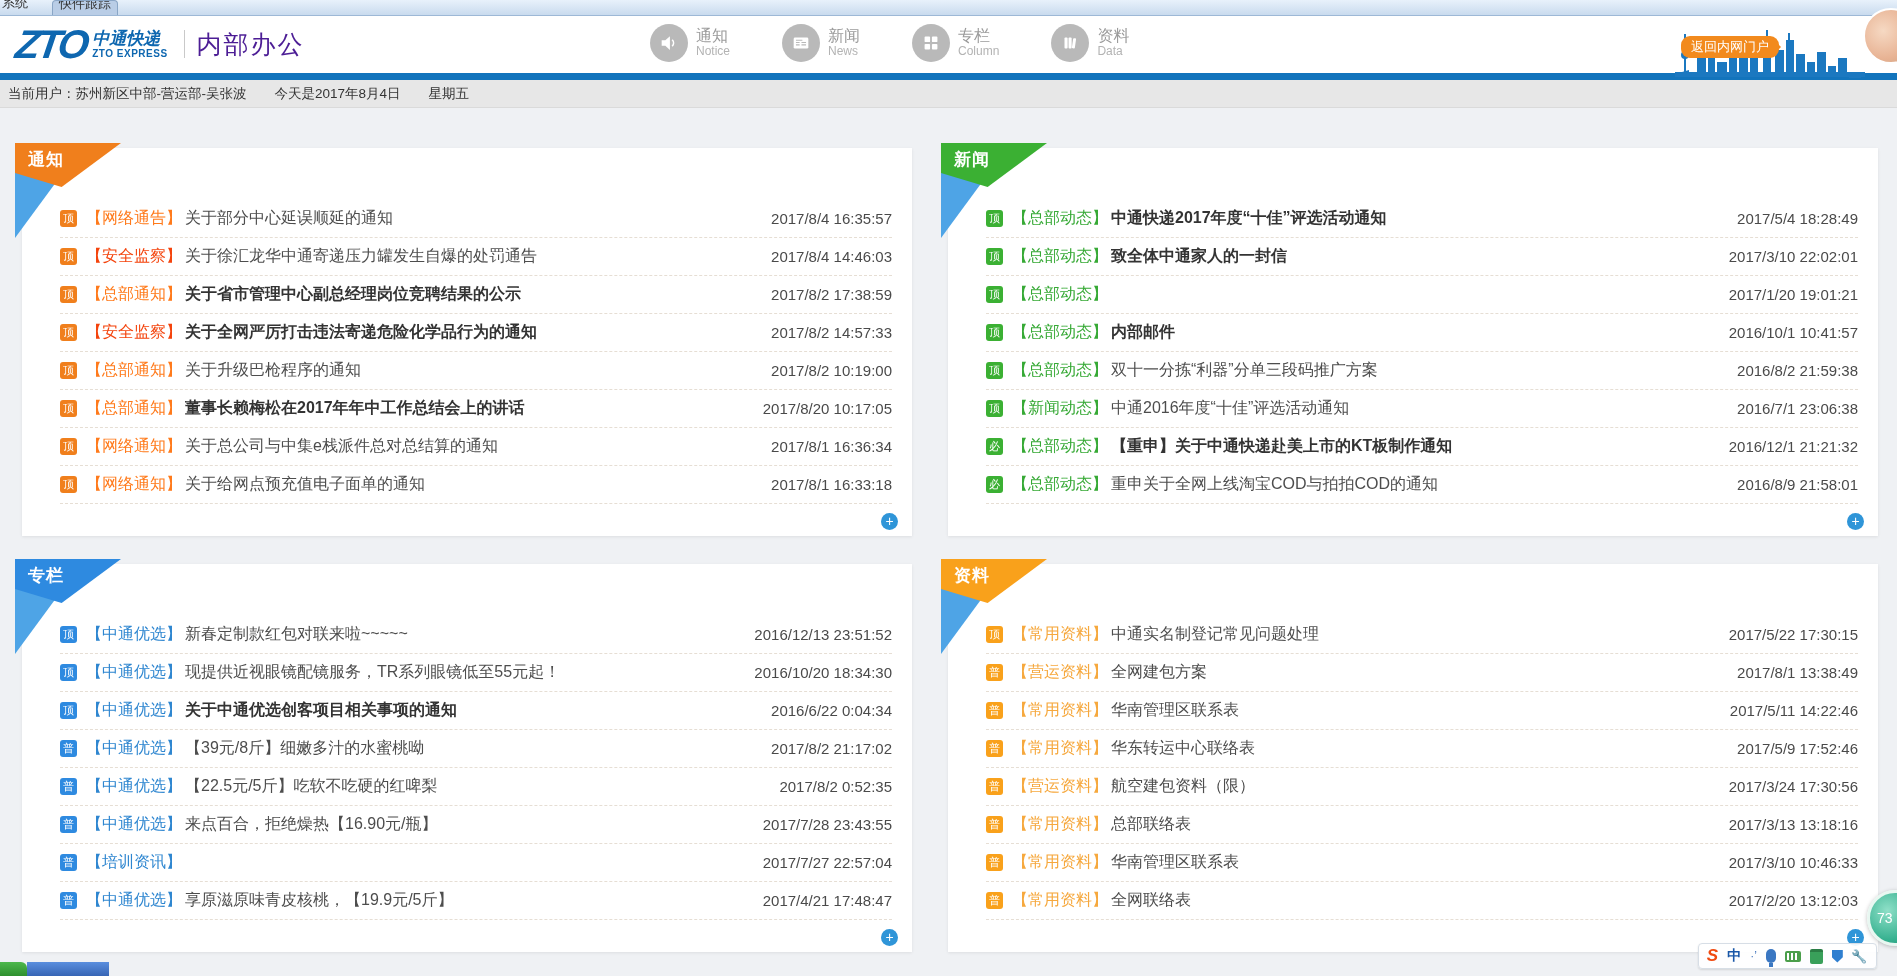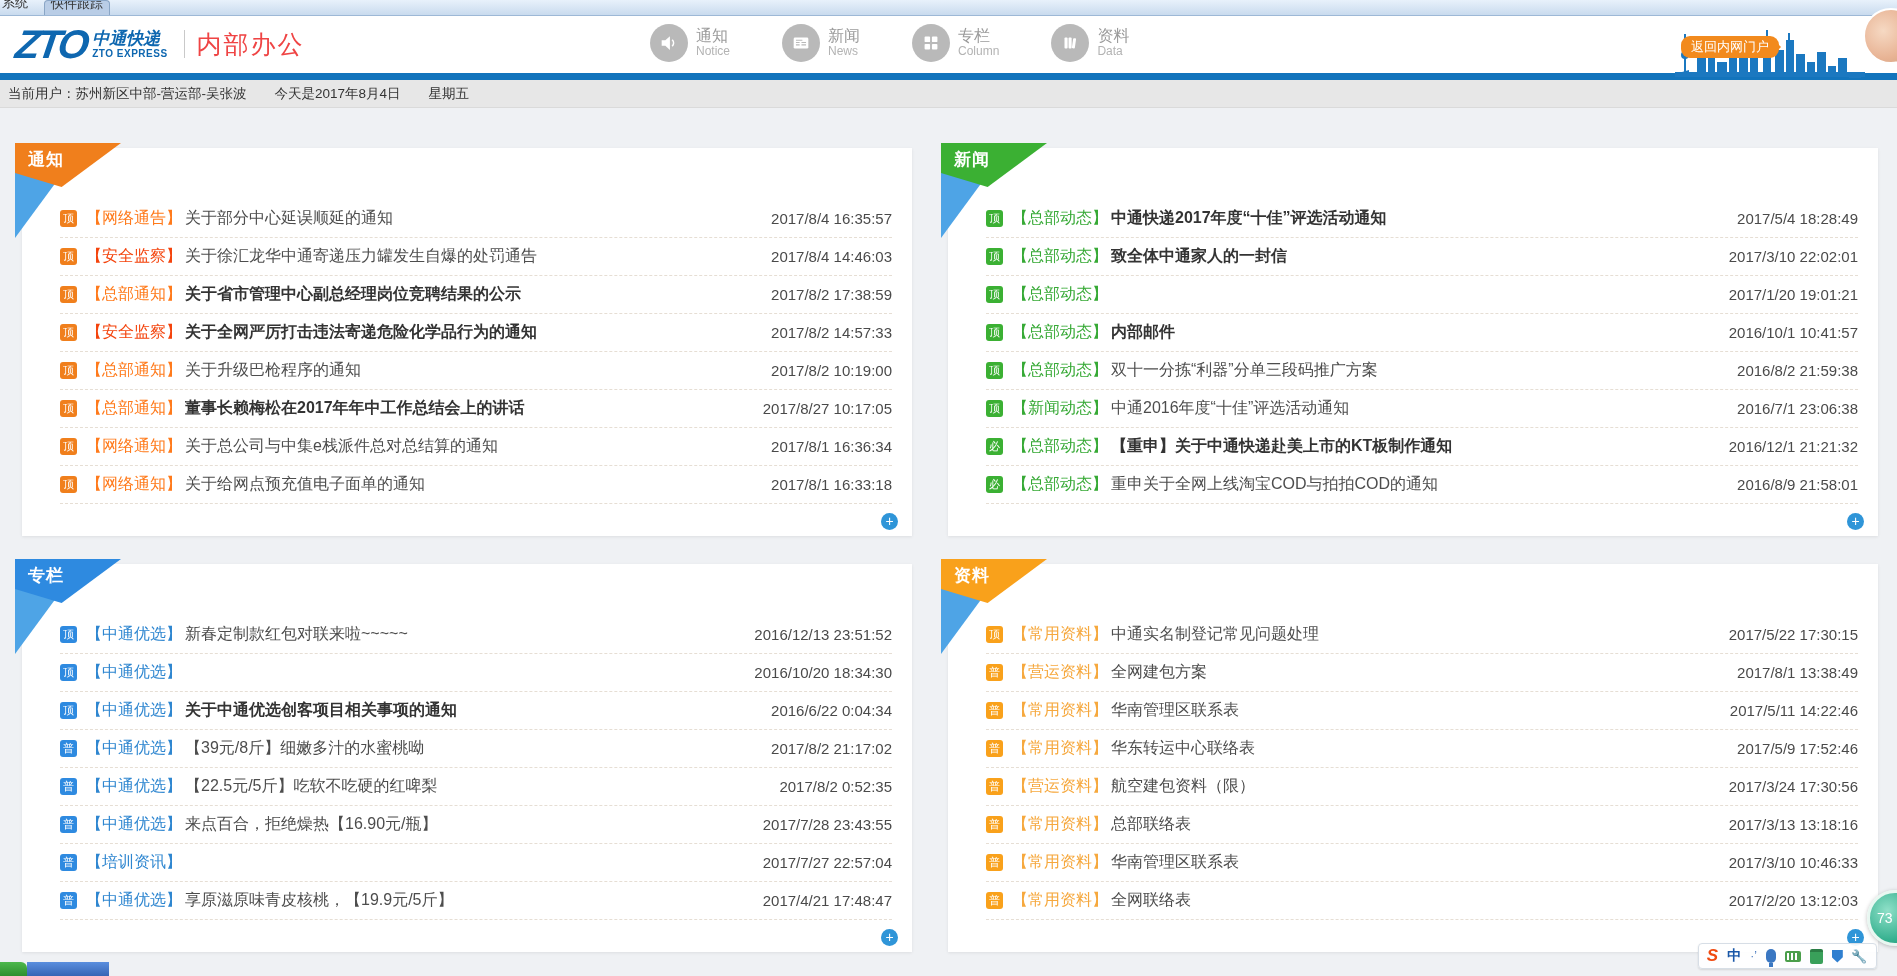--- a/index.html
+++ b/index.html
@@ -12,38 +12,38 @@
   
   .tabstrip{
     height:15px;width:100%;overflow:hidden;position:relative;
     background:linear-gradient(#e8f1fb,#c9dbee);
     border-bottom:1px solid #9db8d6;
   }
   .tabstrip .tab1{
     position:absolute;left:2px;top:-7px;font-size:13px;color:#333;line-height:20px;
   }
   .tabstrip .tab2{
-    position:absolute;left:44px;top:0;height:15px;width:64px;
+    position:absolute;left:52px;top:0;height:15px;width:64px;
     background:#b9cde6;border:1px solid #8aa6c6;border-bottom:none;
     border-radius:4px 4px 0 0;overflow:hidden;
   }
   .tabstrip .tab2 span{display:block;margin-top:-7px;font-size:13px;color:#333;line-height:20px;text-align:center;}
   
   .header{height:57px;background:#fff;position:relative;}
   .logo-wrap{position:absolute;left:16px;top:8px;display:flex;align-items:center;}
   .zto-mark{
     font-size:40px;font-weight:bold;font-style:italic;color:#0e67b0;
     letter-spacing:-3px;transform:skew(-8deg);line-height:40px;
   }
   .zto-stack{margin-left:6px;line-height:1;}
   .zto-cn{font-size:17px;font-weight:bold;color:#0e67b0;font-style:italic;}
   .zto-en{font-size:10px;color:#0e67b0;font-weight:bold;letter-spacing:.5px;margin-top:2px;}
   .page-title{display:flex;align-items:center;margin-left:16px;}
   .page-title .sep{width:1px;height:28px;background:#c9c9c9;margin-right:12px;}
-  .page-title .t{font-size:25px;color:#ef4444;letter-spacing:2px;}
+  .page-title .t{font-size:25px;color:#4c1d95;letter-spacing:2px;}
   
   .hnav{position:absolute;left:650px;top:8px;display:flex;gap:52px;}
   .hnav-item{display:flex;align-items:center;cursor:pointer;}
   .hnav-ic{width:38px;height:38px;border-radius:50%;background:#b9b9b9;display:flex;align-items:center;justify-content:center;flex:none;}
   .hnav-tx{margin-left:8px;line-height:1.15;}
   .hnav-cn{font-size:16px;color:#9b9b9b;}
   .hnav-en{font-size:12px;color:#b3b3b3;}
   
   .skyline{position:absolute;right:32px;top:12px;width:190px;height:52px;}
   .return-btn{
@@ -281,21 +281,21 @@
         <li>
           <span class="badge" style="background: rgb(240, 127, 28);">顶</span>
           <a class="tag" style="color: rgb(255, 122, 27);">【总部通知】</a>
           <a class="title">关于升级巴枪程序的通知</a>
           <span class="time">2017/8/2 10:19:00</span>
         </li>
         <li>
           <span class="badge" style="background: rgb(240, 127, 28);">顶</span>
           <a class="tag" style="color: rgb(255, 122, 27);">【总部通知】</a>
           <a class="title bold">董事长赖梅松在2017年年中工作总结会上的讲话</a>
-          <span class="time">2017/8/27 10:17:05</span>
+          <span class="time">2017/8/20 10:17:05</span>
         </li>
         <li>
           <span class="badge" style="background: rgb(240, 127, 28);">顶</span>
           <a class="tag" style="color: rgb(255, 122, 27);">【网络通知】</a>
           <a class="title">关于总公司与中集e栈派件总对总结算的通知</a>
           <span class="time">2017/8/1 16:36:34</span>
         </li>
         <li>
           <span class="badge" style="background: rgb(240, 127, 28);">顶</span>
           <a class="tag" style="color: rgb(255, 122, 27);">【网络通知】</a>
@@ -365,20 +365,21 @@
       <ul class="items">
         <li>
           <span class="badge" style="background: rgb(46, 138, 224);">顶</span>
           <a class="tag" style="color: rgb(46, 134, 208);">【中通优选】</a>
           <a class="title">新春定制款红包对联来啦~~~~~</a>
           <span class="time">2016/12/13 23:51:52</span>
         </li>
         <li>
           <span class="badge" style="background: rgb(46, 138, 224);">顶</span>
           <a class="tag" style="color: rgb(46, 134, 208);">【中通优选】</a>
+          <a class="title">现提供近视眼镜配镜服务，TR系列眼镜低至55元起！</a>
           <span class="time">2016/10/20 18:34:30</span>
         </li>
         <li>
           <span class="badge" style="background: rgb(46, 138, 224);">顶</span>
           <a class="tag" style="color: rgb(46, 134, 208);">【中通优选】</a>
           <a class="title bold">关于中通优选创客项目相关事项的通知</a>
           <span class="time">2016/6/22 0:04:34</span>
         </li>
         <li>
           <span class="badge" style="background: rgb(46, 138, 224);">普</span>

